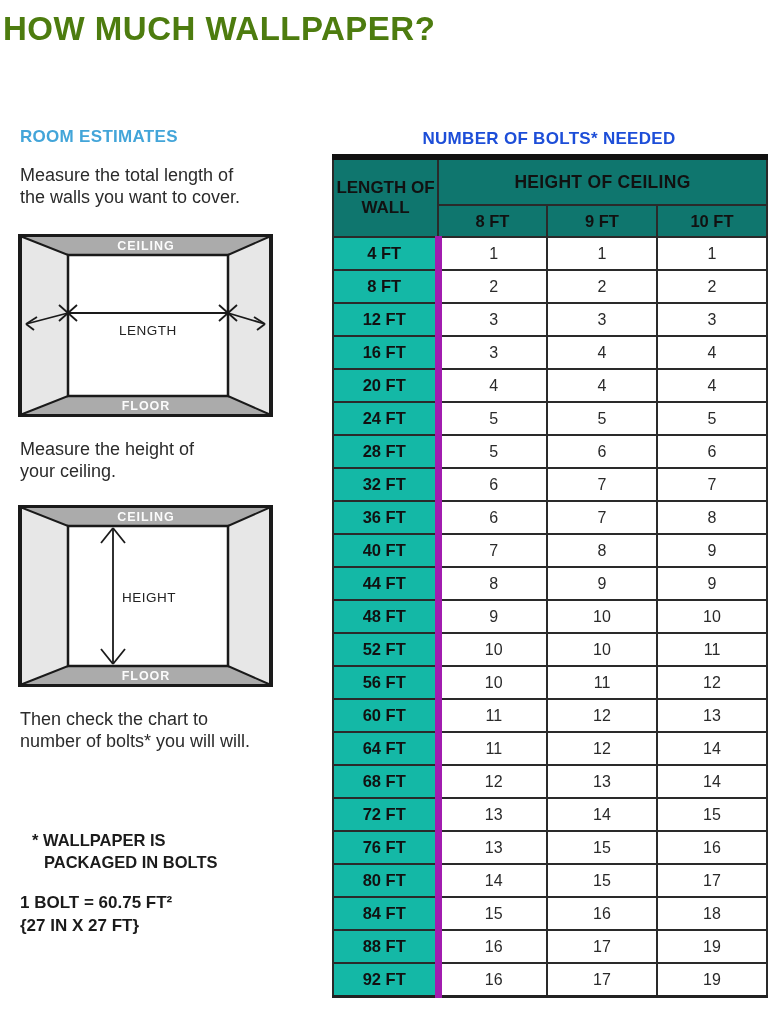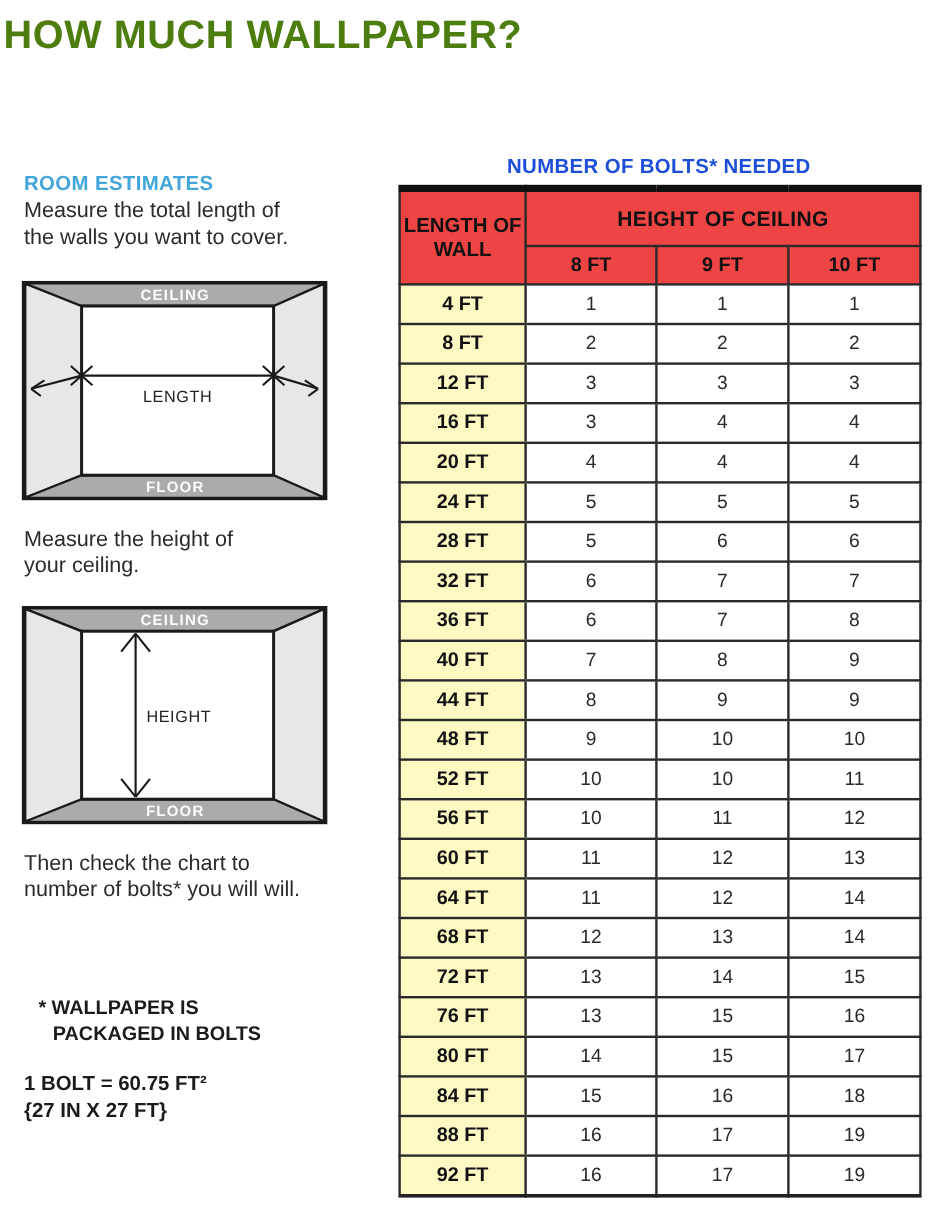--- a/index.html
+++ b/index.html
@@ -21,42 +21,42 @@
 
   .table-heading{
     left:332px;top:129px;width:434px;text-align:center;
     font-size:17px;font-weight:700;color:#1d4ed8;letter-spacing:.3px;
   }
   table.bolts{
     border-collapse:collapse;table-layout:fixed;width:434px;
     border:2px solid #222;border-top:6px solid #111;border-bottom:3px solid #222;
   }
   table.bolts th, table.bolts td{border:2px solid #2a2a2a;padding:0;}
-  table.bolts thead th{background:#ef4444;color:#111;}
+  table.bolts thead th{background:#0f766e;color:#111;}
   th.corner{
     border-right:5px solid #111;font-size:17px;font-weight:700;line-height:20px;
     text-align:center;padding:0 12px;
   }
   th.group{height:44px;font-size:17.5px;font-weight:700;letter-spacing:.3px;text-align:center;}
   th.colhead{height:30px;font-size:16.5px;font-weight:700;text-align:center;border-left-width:0;border-right-width:0;}
   tbody td{height:31px;text-align:center;vertical-align:middle;}
   tbody td.wall{
-    background:#fef9c3;border-right:1px solid #a21caf;font-weight:700;font-size:16.5px;color:#111;
+    background:#14b8a6;border-right:7px solid #a21caf;font-weight:700;font-size:16.5px;color:#111;
   }
   tbody td.val{background:#fff;font-size:16px;color:#2a2a2a;}
   svg text{font-family:"Liberation Sans", sans-serif;}
   .room-label{font-size:12.5px;font-weight:700;fill:#fbfbfb;letter-spacing:1px;}
   .measure-label{font-size:13.5px;fill:#222;letter-spacing:.5px;}
 </style>
 </head>
 <body>
 
 <div class="abs page-title">HOW MUCH WALLPAPER?</div>
 
-<div class="abs section-heading" style="left:20px;top:143px;">ROOM ESTIMATES</div>
+<div class="abs section-heading" style="left:20px;top:127px;">ROOM ESTIMATES</div>
 
 <div class="abs para" style="left:20px;top:165px;">
   <div>Measure the total length of</div>
   <div>the walls you want to cover.</div>
 </div>
 
 <svg class="abs" style="left:18px;top:234px;" width="255" height="183" viewBox="0 0 255 183">
   <rect x="2" y="2" width="251" height="179" fill="#e7e7e7" stroke="#1a1a1a" stroke-width="4"></rect>
   <polygon points="2,2 253,2 210,21 50,21" fill="#ababab" stroke="#1a1a1a" stroke-width="2"></polygon>
   <polygon points="2,181 253,181 210,162 50,162" fill="#ababab" stroke="#1a1a1a" stroke-width="2"></polygon>

